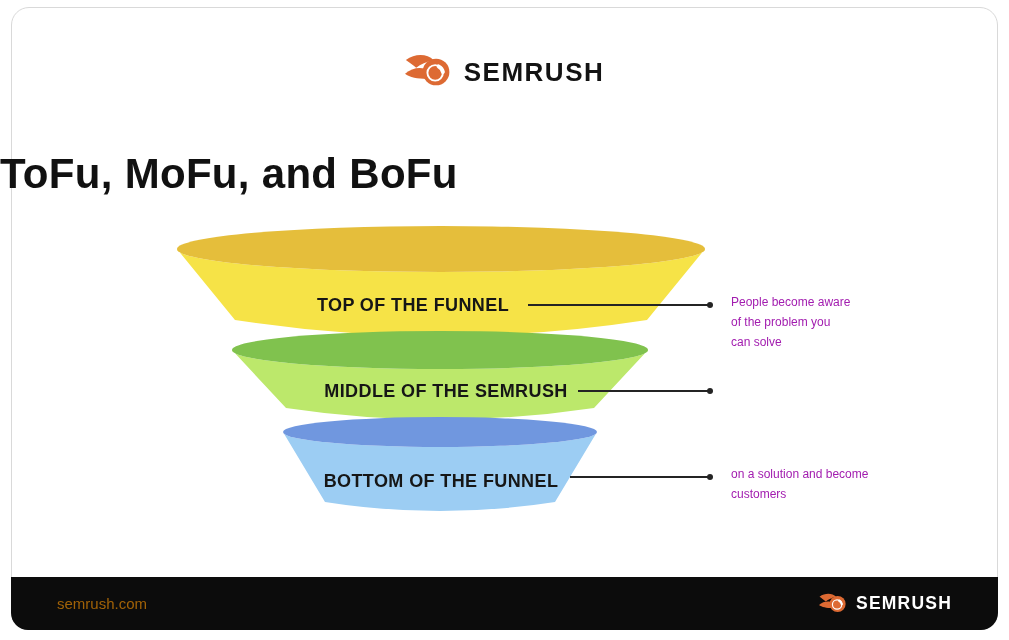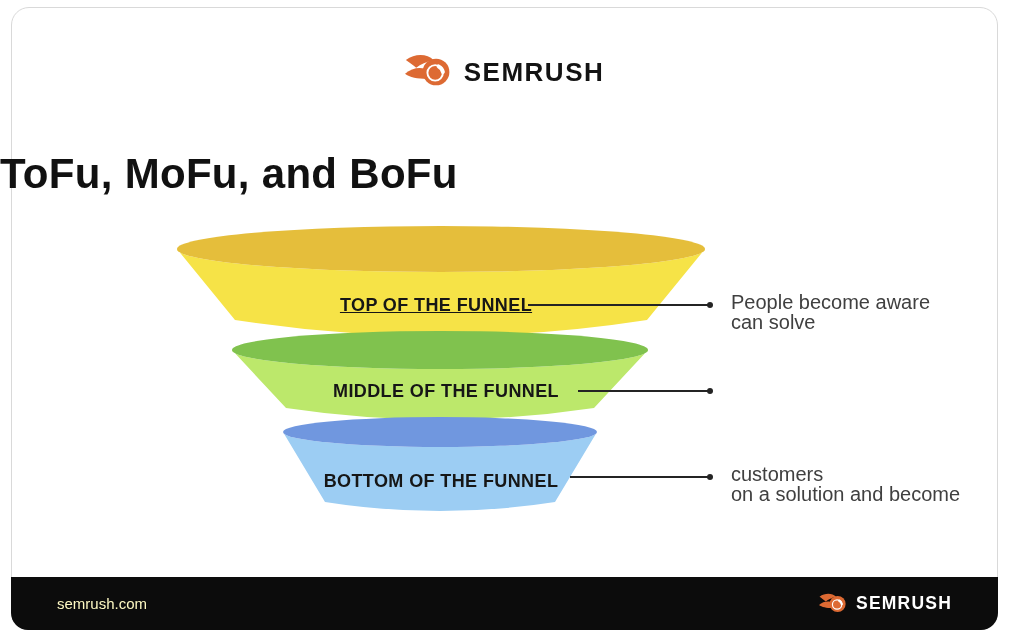--- a/index.html
+++ b/index.html
@@ -42,56 +42,56 @@
   }
   
   .funnel-svg { position: absolute; left: 165px; top: 218px; }
   .stage-label {
     position: absolute;
     transform: translateX(-50%);
     white-space: nowrap;
     font-size: 18px; font-weight: bold;
     letter-spacing: 0.4px; color: #161616;
   }
-  .label-tofu { left: 436px; top: 295px; text-decoration: underline; }
+  .label-tofu { left: 413px; top: 295px; }
   .label-mofu { left: 446px; top: 381px; }
   .label-bofu { left: 441px; top: 471px; }
   
   .connector { position: absolute; height: 2px; background: #242424; }
   .connector-1 { left: 528px; top: 304px; width: 180px; }
   .connector-2 { left: 578px; top: 390px; width: 130px; }
   .connector-3 { left: 570px; top: 476px; width: 138px; }
   .connector-dot {
     position: absolute; width: 6px; height: 6px;
     border-radius: 50%; background: #242424;
   }
   .dot-1 { left: 707px; top: 302px; }
   .dot-2 { left: 707px; top: 388px; }
   .dot-3 { left: 707px; top: 474px; }
   
   .stage-desc {
     position: absolute; left: 731px; width: 230px;
-    font-size: 20px; line-height: 20px; color: #404040;
+    font-size: 12px; line-height: 20px; color: #a21caf;
   }
   .desc-1 { top: 292px; }
   .desc-2 { top: 379px; }
   .desc-3 { top: 464px; }
   .stage-desc span { display: block; }
   
   .footer {
     position: absolute;
     left: 11px; top: 577px;
     width: 987px; height: 53px;
     box-sizing: border-box;
     background: #0c0c0c;
     border-radius: 0 0 17px 17px;
     display: flex; align-items: center; justify-content: space-between;
     padding: 0 46px;
   }
-  .footer-url { font-size: 15px; color: #fef9c3; }
+  .footer-url { font-size: 15px; color: #a16207; }
   .footer-brand { display: flex; align-items: center; gap: 7px; }
   .footer-brand-text {
     font-size: 17.5px; font-weight: bold;
     color: #ffffff; letter-spacing: 1.2px;
   }
 </style>
 </head>
 <body>
 
 <div class="card"></div>
@@ -115,39 +115,40 @@
   <ellipse cx="441" cy="249" rx="264" ry="23" fill="#e5be3b"></ellipse>
 
   <path d="M 232 350 L 286 408 Q 440 431 594 408 L 648 350 A 208 19 0 0 1 232 350 Z" fill="#bce86b"></path>
   <ellipse cx="440" cy="350" rx="208" ry="19" fill="#80c24e"></ellipse>
 
   <path d="M 283 432 L 325 502 Q 440 520 555 502 L 597 432 A 157 15 0 0 1 283 432 Z" fill="#9ccdf3"></path>
   <ellipse cx="440" cy="432" rx="157" ry="15" fill="#7097df"></ellipse>
 </svg>
 
 <div class="stage-label label-tofu">TOP OF THE FUNNEL</div>
-<div class="stage-label label-mofu">MIDDLE OF THE FUNNEL</div>
+<div class="stage-label label-mofu">MIDDLE OF THE SEMRUSH</div>
 <div class="stage-label label-bofu">BOTTOM OF THE FUNNEL</div>
 
 <div class="connector connector-1"></div>
 <div class="connector-dot dot-1"></div>
 <div class="connector connector-2"></div>
 <div class="connector-dot dot-2"></div>
 <div class="connector connector-3"></div>
 <div class="connector-dot dot-3"></div>
 
 <div class="stage-desc desc-1">
   <span>People become aware</span>
+  <span>of the problem you</span>
   <span>can solve</span>
 </div>
 <div class="stage-desc desc-2">
 </div>
 <div class="stage-desc desc-3">
+  <span>on a solution and become</span>
   <span>customers</span>
-  <span>on a solution and become</span>
 </div>
 
 <div class="footer">
   <span class="footer-url">semrush.com</span>
   <div class="footer-brand">
     <svg class="logo-icon" width="30" height="24" viewBox="0 0 58 46">
       <path class="logo-flame" d="M1 9 C 12 1, 26 2, 33 9 C 25 11, 18 14, 13 18 C 8 14, 4 11, 1 9 Z"></path>
       <path class="logo-flame" d="M0 25 C 7 19, 15 17, 23 19 L 25 31 C 15 31, 5 29, 0 25 Z"></path>
       <circle class="logo-flame" cx="36" cy="23" r="15.5"></circle>
       <circle cx="35" cy="24" r="9" fill="none" stroke="#ffffff" stroke-width="2.2"></circle>

